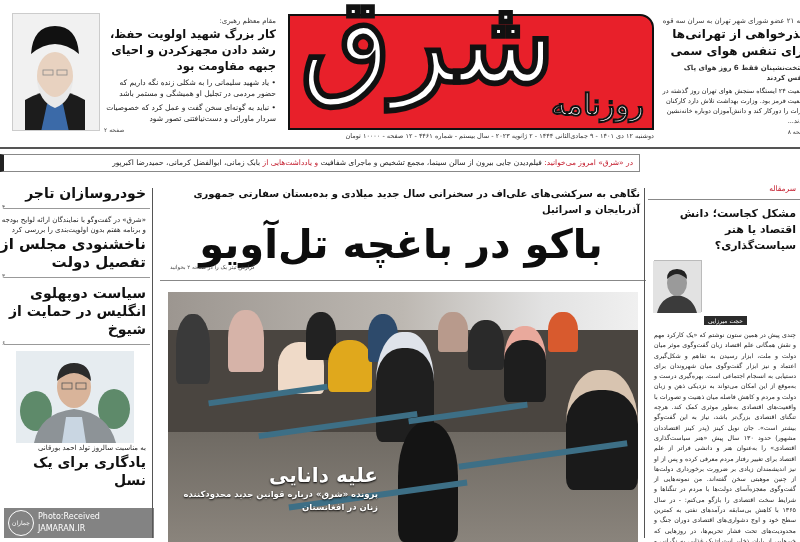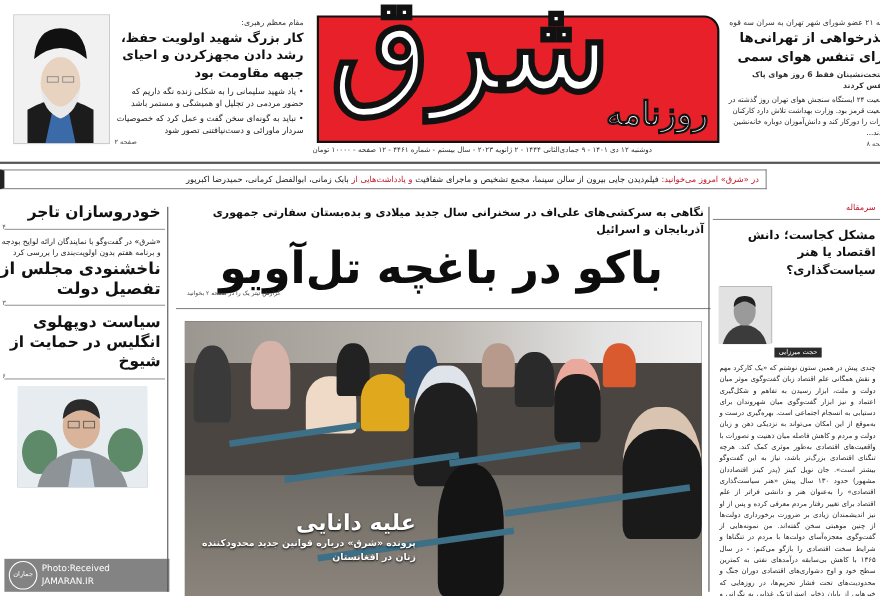--- a/index.html
+++ b/index.html
@@ -36,31 +36,31 @@
     font-size: 118px; color: #fff; line-height: 1;
     -webkit-text-stroke: 2px #111;
   }
   .logo-sub {
     position: absolute; right: 8px; bottom: 6px;
     font-family: "DejaVu Serif", serif; font-weight: bold;
     font-size: 30px; color: #fff; -webkit-text-stroke: 1px #111;
   }
   .dateline {
     left: 272px; top: 132px; width: 370px;
-    font-size: 6.5px; color: #333; text-align: left; white-space: nowrap;
+    font-size: 6.5px; color: #333; text-align: right; white-space: nowrap;
   }
   .mh-right-text { left: 650px; top: 16px; width: 146px; text-align: right; }
   .mh-right-text .mh-headline { font-size: 12px; line-height: 17px; }
   .body-sm { font-size: 6.5px; line-height: 10px; color: #222; margin-top: 3px; }
 
   .rule-top { left: 0; top: 147px; width: 800px; height: 2px; background: #555; }
 
   
   .teaser {
-    left: 0; top: 154px; width: 697px; height: 18px;
+    left: 0; top: 154px; width: 640px; height: 18px;
     border: 1px solid #888; border-left: 4px solid #222; background: #fff;
     font-size: 7.5px; line-height: 16px; padding-right: 6px; white-space: nowrap; overflow: hidden;
     text-align: right;
   }
   .teaser .red { color: #c3192a; }
 
   
   .left-col { left: 0; top: 184px; width: 150px; height: 358px; }
   .vline { background: #555; width: 1px; }
   .lc-item { text-align: right; padding-right: 4px; }
@@ -197,20 +197,24 @@
       <rect width="118" height="92" fill="#e6ecf0"></rect>
       <ellipse cx="20" cy="60" rx="16" ry="20" fill="#5e8a6a"></ellipse>
       <ellipse cx="98" cy="58" rx="16" ry="20" fill="#5e8a6a"></ellipse>
       <path d="M18 92 Q24 62 58 58 Q92 62 100 92 Z" fill="#8d9397"></path>
       <path d="M46 92 L50 66 L66 66 L70 92 Z" fill="#c9d6e2"></path>
       <ellipse cx="58" cy="36" rx="17" ry="21" fill="#d9b49a"></ellipse>
       <path d="M41 30 Q42 12 58 12 Q74 12 75 30 Q66 22 58 22 Q50 22 41 30 Z" fill="#2b2b2b"></path>
       <rect x="46" y="32" width="10" height="6" fill="none" stroke="#555" stroke-width="0.8"></rect>
       <rect x="60" y="32" width="10" height="6" fill="none" stroke="#555" stroke-width="0.8"></rect>
     </svg>
+  </div>
+  <div class="lc-item">
+    <div class="lc-kicker">به مناسبت سالروز تولد احمد بورقانی</div>
+    <div class="lc-head">یادگاری برای یک نسل</div>
   </div>
 </div>
 <div class="abs vline" style="left:152px;top:188px;height:350px"></div>
 
 <div class="abs watermark">
   <div class="wm-logo">جماران</div>
   <div>Photo:Received</div>
   <div>JAMARAN.IR</div>
 </div>
 

